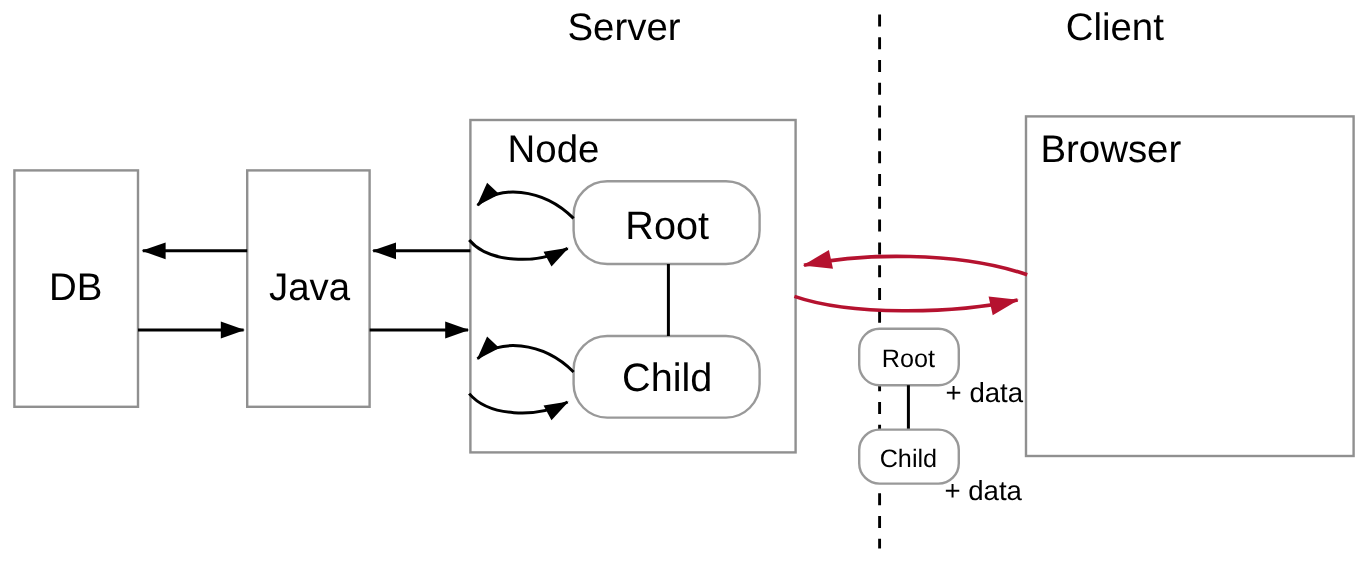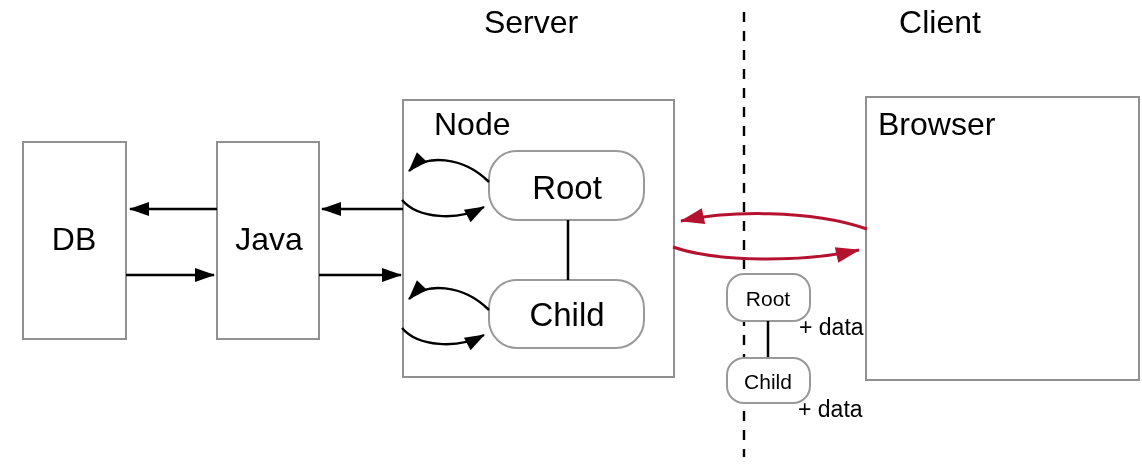--- a/index.html
+++ b/index.html
@@ -8,21 +8,20 @@
     background: #ffffff;
     width: 1142px;
     height: 468px;
     overflow: hidden;
     font-family: "Liberation Sans", sans-serif;
   }
   .diagram-wrap {
     position: relative;
     width: 1098px;
     height: 468px;
-    margin-left: 11px;
   }
   svg text {
     font-family: "Liberation Sans", sans-serif;
     fill: #000000;
   }
   .title-label   { font-size: 32px; }
   .box-label     { font-size: 32px; }
   .node-label    { font-size: 33px; }
   .small-label   { font-size: 21px; }
   .data-label    { font-size: 23px; }

